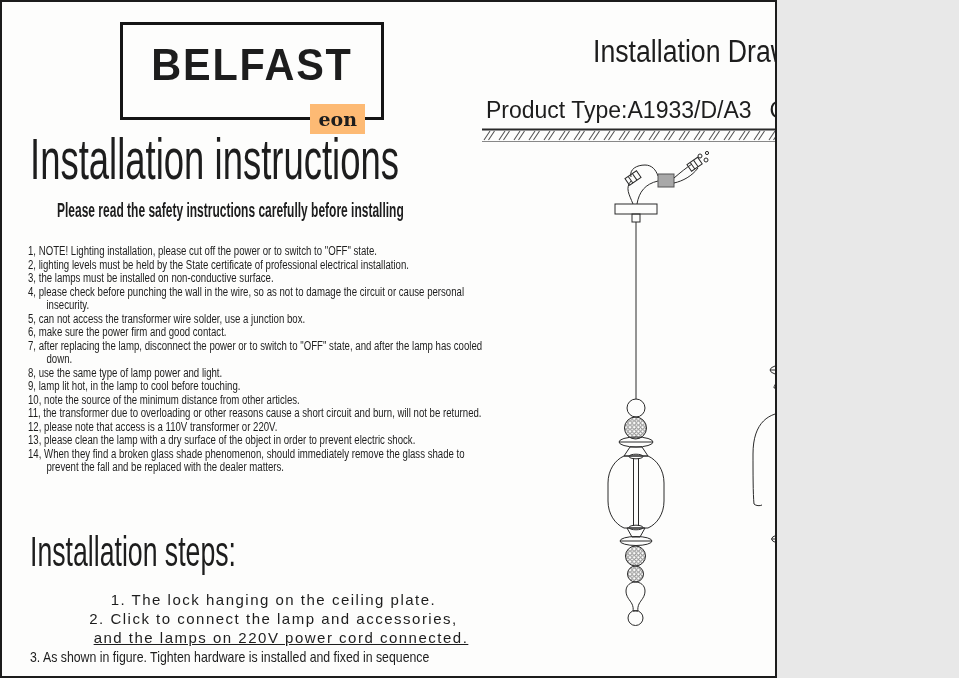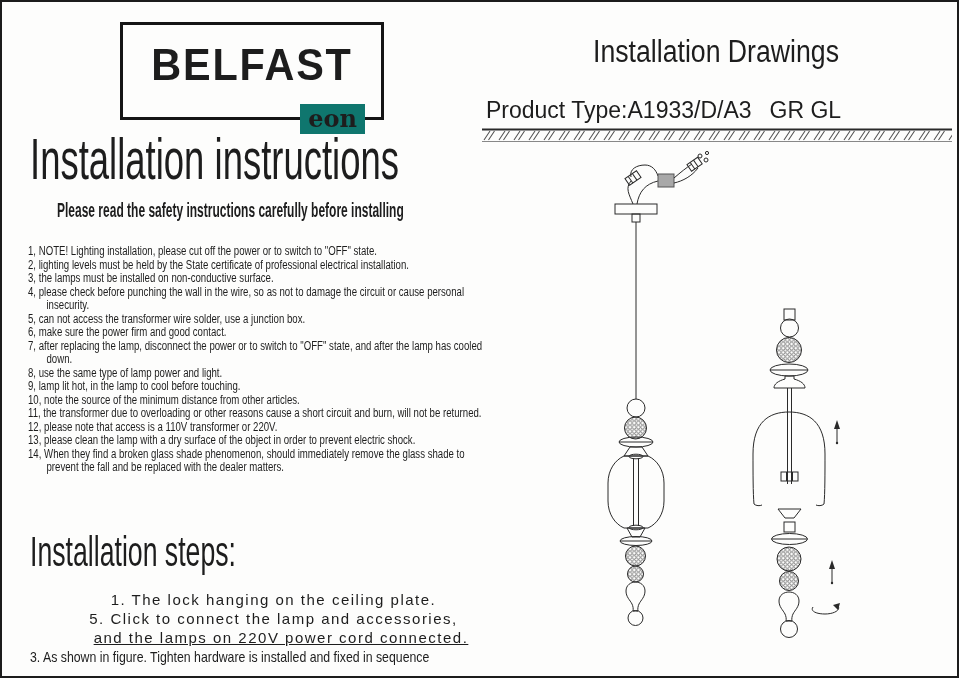--- a/index.html
+++ b/index.html
@@ -1,23 +1,23 @@
 <!DOCTYPE html>
 <html><head>
 <meta charset="utf-8">
 <style>
   html,body{margin:0;padding:0;background:#e8e8e8;font-family:"Liberation Sans",sans-serif;}
-  .page{position:relative;width:959px;height:678px;background:#fdfdfc;border:2px solid #1c1c1c;
+  .page{position:relative;width:777px;height:678px;background:#fdfdfc;border:2px solid #1c1c1c;
         box-sizing:border-box;overflow:hidden;color:#1d1d1d;}
   
   .logo{position:absolute;left:118px;top:20px;width:258px;height:92px;border:3px solid #151515;}
   .brand{margin-top:14px;text-align:center;font-weight:bold;font-size:45px;letter-spacing:2px;
          transform:scaleX(0.92);transform-origin:50% 0;white-space:nowrap;}
-  .brand-sub{position:absolute;right:16px;bottom:-17px;background:#0f766e;padding:0 8px;
-             font-family:"DejaVu Serif",serif;font-weight:bold;font-size:24px;line-height:30px;margin-left:8px;}
+  .brand-sub{position:absolute;right:16px;bottom:-17px;background:#fdba74;padding:0 8px;
+             font-family:"DejaVu Serif",serif;font-weight:bold;font-size:19px;line-height:30px;margin-left:8px;}
   
   .title{position:absolute;left:28px;top:128px;margin:0;font-weight:normal;font-size:57px;line-height:1.05;
          transform:scaleX(0.64);transform-origin:0 0;white-space:nowrap;}
   .subtitle{position:absolute;left:55px;top:197px;font-weight:bold;font-size:20px;
             transform:scaleX(0.60);transform-origin:0 0;white-space:nowrap;}
   .safety{position:absolute;left:26px;top:243px;width:600px;margin:0;padding:0;list-style:none;
           font-size:12.5px;line-height:13.5px;transform:scaleX(0.77);transform-origin:0 0;}
   .safety li{padding-left:24px;text-indent:-24px;}
   .steps-title{position:absolute;left:28px;top:527px;margin:0;font-weight:normal;font-size:43px;line-height:1.05;
                transform:scaleX(0.62);transform-origin:0 0;white-space:nowrap;}
@@ -61,21 +61,21 @@
     <li>10, note the source of the minimum distance from other articles.</li>
     <li>11, the transformer due to overloading or other reasons cause a short circuit and burn, will not be returned.</li>
     <li>12, please note that access is a 110V transformer or 220V.</li>
     <li>13, please clean the lamp with a dry surface of the object in order to prevent electric shock.</li>
     <li>14, When they find a broken glass shade phenomenon, should immediately remove the glass shade to prevent the fall and be replaced with the dealer matters.</li>
   </ol>
 
   <h2 class="steps-title">Installation steps:</h2>
   <div class="steps">
     <div class="step">1. The lock hanging on the ceiling plate.</div>
-    <div class="step">5. Click to connect the lamp and accessories,</div>
+    <div class="step">2. Click to connect the lamp and accessories,</div>
     <div class="step step-cont">and the lamps on 220V power cord connected.</div>
     <div class="step step-condensed">3. As shown in figure. Tighten hardware is installed and fixed in sequence</div>
   </div>
 
   <h2 class="drawings-title">Installation Drawings</h2>
   <div class="product-type">
     <span>Product Type:</span><span>A1933/D/A3</span><span class="pt-suffix">GR GL</span>
   </div>
 
   <svg class="hatch-svg" width="470" height="15" viewBox="0 0 470 15">

